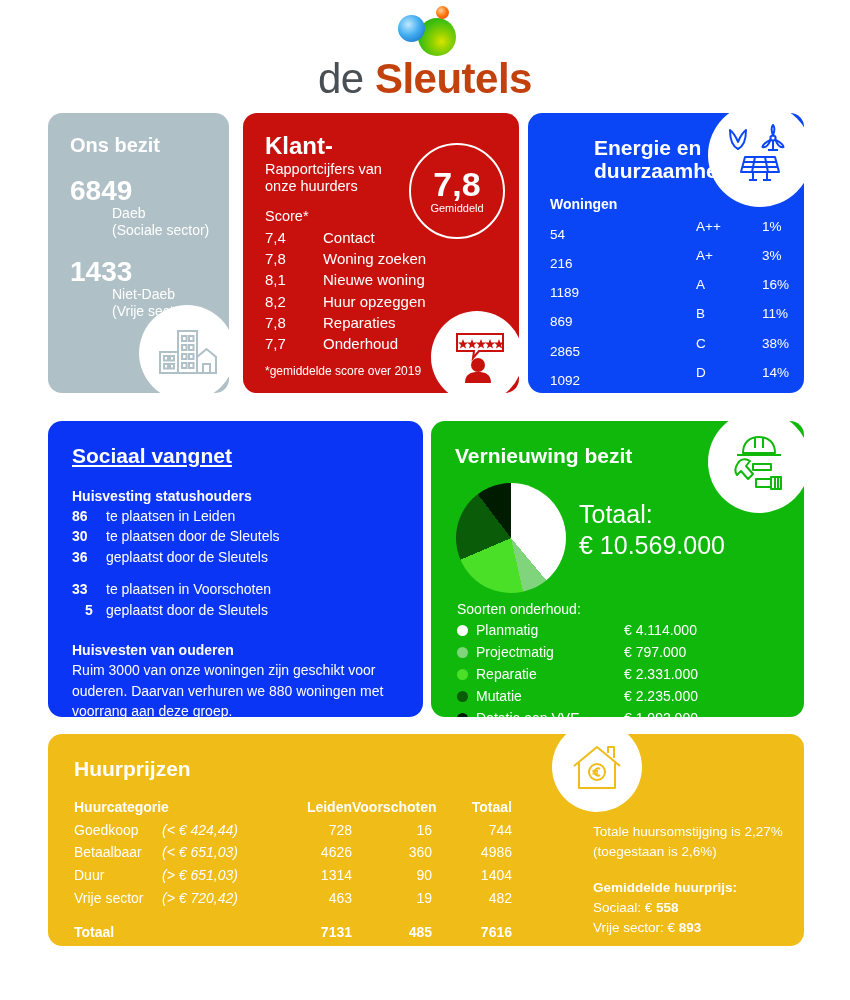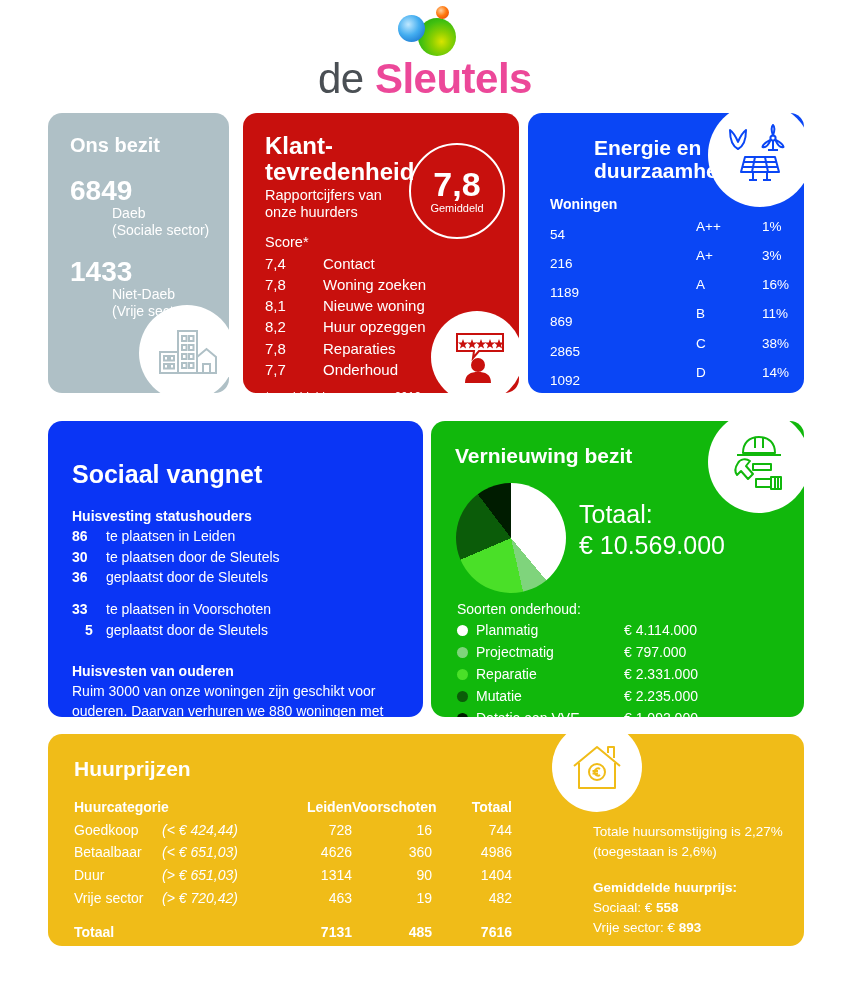--- a/index.html
+++ b/index.html
@@ -27,21 +27,21 @@
   .bubble.blue {
     left:28px; top:5px; width:27px; height:27px;
     background: radial-gradient(circle at 38% 35%, #bfe8ff 0%, #44aef0 45%, #0b62c4 100%);
   }
   .bubble.orange {
     left:66px; top:-4px; width:13px; height:13px;
     background: radial-gradient(circle at 38% 35%, #ffd0a0 0%, #ff7a10 45%, #e23a06 100%);
   }
   .logo-text { font-size:42px; color:#4a4f54; letter-spacing:-0.5px; line-height:1; margin-top:2px; }
   .logo-text .light { font-weight:400; }
-  .logo-text .bold { font-weight:700; color:#ec4899;margin-top:29px; }
+  .logo-text .bold { font-weight:700; color:#c2410c;margin-top:29px; }
 
   
   .card { position:absolute; border-radius:14px; overflow:hidden; color:#fff; }
   .card .inner { position:relative; z-index:2; }
   .card-title { font-weight:700; line-height:1.08; }
 
   
   .corner-circle {
     position:absolute; background:#fff; border-radius:50%;
     display:flex; align-items:center; justify-content:center; z-index:3;
@@ -78,21 +78,21 @@
   #card-energie { left:528px; top:113px; width:276px; height:280px; background:#0a46f5; }
   #card-energie .card-title { font-size:21px; padding:24px 0 0 22px;margin-left:44px; }
   #card-energie .tbl-head { font-size:14px; font-weight:700; padding:14px 0 4px 22px; }
   .en-row { display:flex; padding-left:22px; font-size:13.5px; line-height:1.56; }
   .en-row .c1 { width:146px;margin-top:8px; }
   .en-row .c2 { width:66px; }
   #card-energie .corner-circle { width:104px; height:104px; right:-8px; top:-10px; }
 
   
   #card-sociaal { left:48px; top:421px; width:375px; height:296px; background:#0a35f5; }
-  #card-sociaal .card-title { font-size:25px; padding:40px 0 0 24px; }
+  #card-sociaal .card-title { font-size:21px; padding:24px 0 0 24px;text-decoration:underline; }
   #card-sociaal .sec-head { font-size:14px; font-weight:700; padding:20px 0 2px 24px; }
   #card-sociaal .sec-head.second { padding-top:22px; }
   .soc-row { display:flex; padding-left:24px; font-size:14px; line-height:1.48; }
   .soc-row .n { width:34px; font-weight:700; text-align:left; }
   .soc-row.narrow .n { text-align:center; width:34px; padding-right:0; }
   .soc-gap { height:11px; }
   #card-sociaal .para { font-size:14px; line-height:1.46; padding:0 26px 0 24px; }
 
   
   #card-groen { left:431px; top:421px; width:373px; height:296px; background:#11b80c; }
@@ -175,21 +175,20 @@
         <path d="M47 45 L47 36 L54 36 L54 45"></path>
       </g>
     </svg>
   </div>
 </div>
 
 <div class="card" id="card-klant">
   <div class="inner">
     <div class="card-title">
       <div>Klant-</div>
-      <div>tevredenheid</div>
     </div>
     <div class="subtitle">
       <div>Rapportcijfers van</div>
       <div>onze huurders</div>
     </div>
     <div class="score-lbl">Score*</div>
 
     <div class="score-row">
       <span class="val">7,4</span>
       <span class="lbl">Contact</span>

